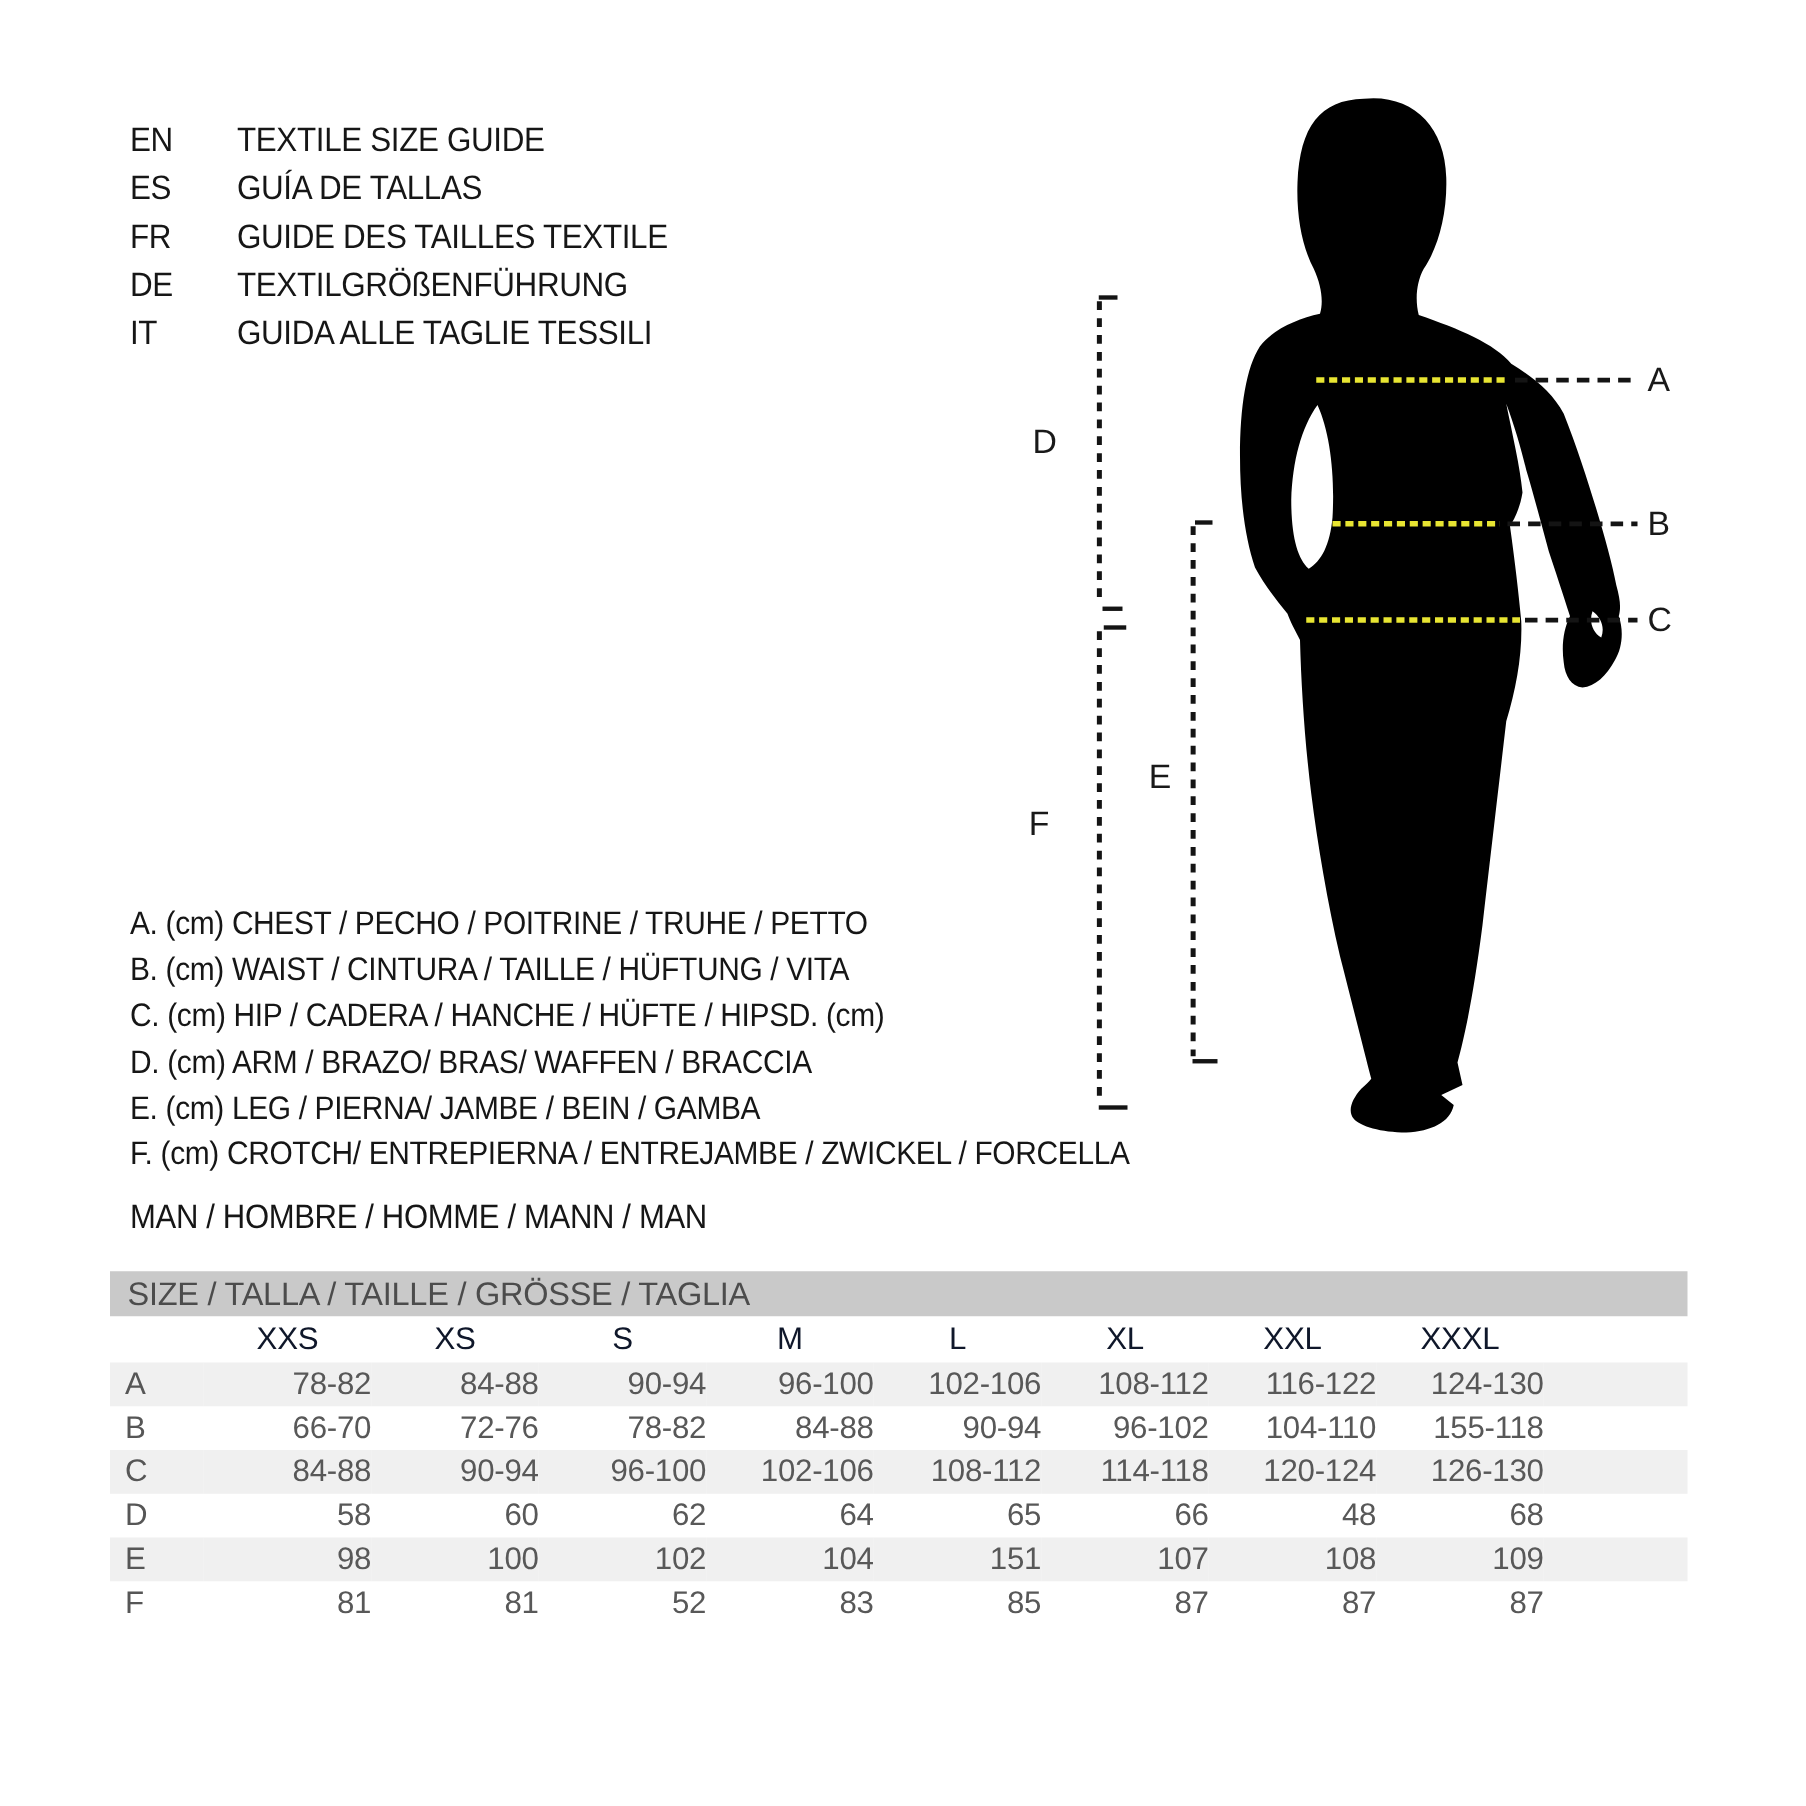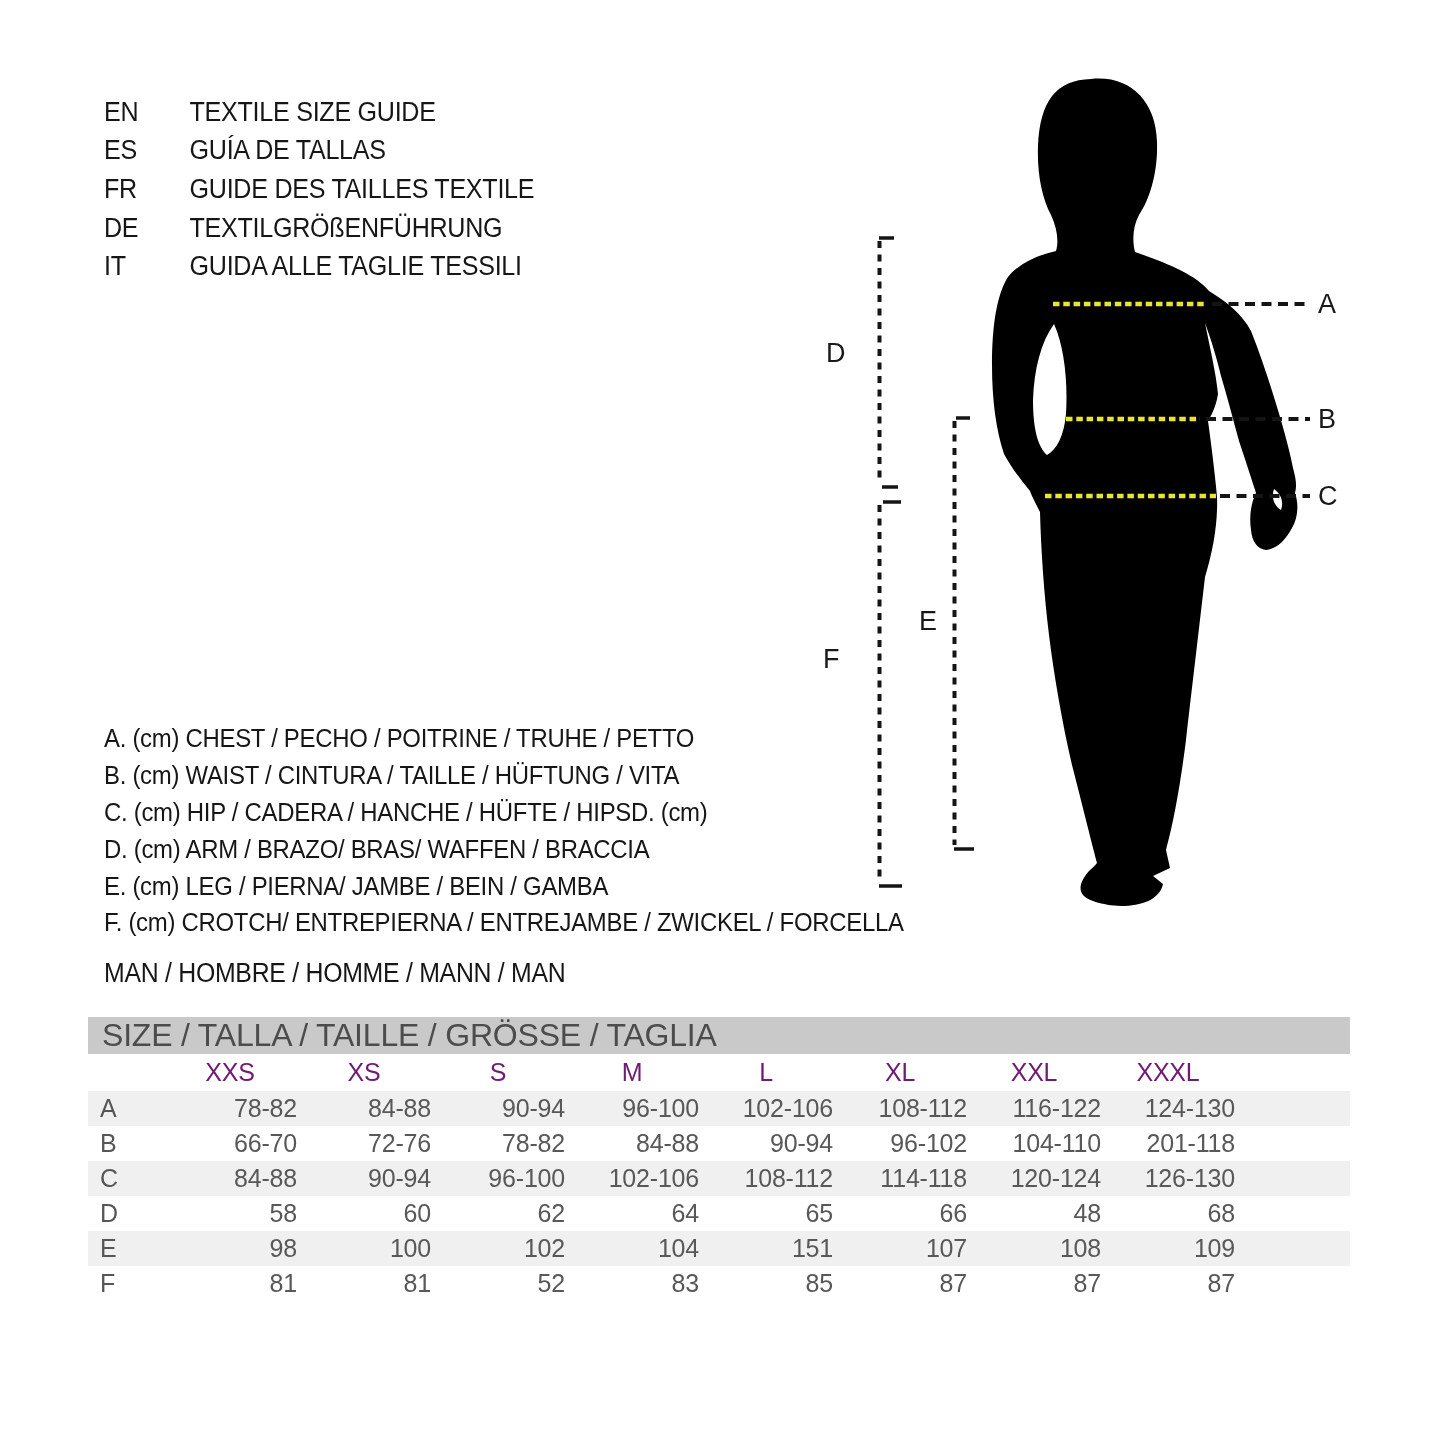--- a/index.html
+++ b/index.html
@@ -44,23 +44,23 @@
 
   
   table.size-table{
     position:absolute;left:88px;top:1017px;width:1262px;
     border-collapse:collapse;table-layout:fixed;
     font-size:25px;color:#585858;letter-spacing:-0.2px;
   }
   table.size-table td{padding:0;vertical-align:middle;}
   tr.table-title-row td{
     height:36px;background:#c9c9c9;color:#4c4c4c;
-    text-align:left;padding-left:14px;font-size:32px;
-  }
-  tr.sizes-row td{height:37px;text-align:center;color:#701a75;}
+    text-align:left;padding-left:14px;font-size:26px;
+  }
+  tr.sizes-row td{height:37px;text-align:center;color:#0f172a;}
   tr.data-row td{height:35px;text-align:right;}
   tr.data-row.alt td{background:#f0f0f0;}
   td.letter-cell{text-align:left !important;padding-left:12px !important;color:#565656;}
 </style>
 </head>
 <body>
 
 <div class="canvas">
 
   <div class="langs">
@@ -223,21 +223,21 @@
       </tr>
       <tr class="data-row">
         <td class="letter-cell">B</td>
         <td>66-70</td>
         <td>72-76</td>
         <td>78-82</td>
         <td>84-88</td>
         <td>90-94</td>
         <td>96-102</td>
         <td>104-110</td>
-        <td>201-118</td>
+        <td>155-118</td>
         <td></td>
       </tr>
       <tr class="data-row alt">
         <td class="letter-cell">C</td>
         <td>84-88</td>
         <td>90-94</td>
         <td>96-100</td>
         <td>102-106</td>
         <td>108-112</td>
         <td>114-118</td>

